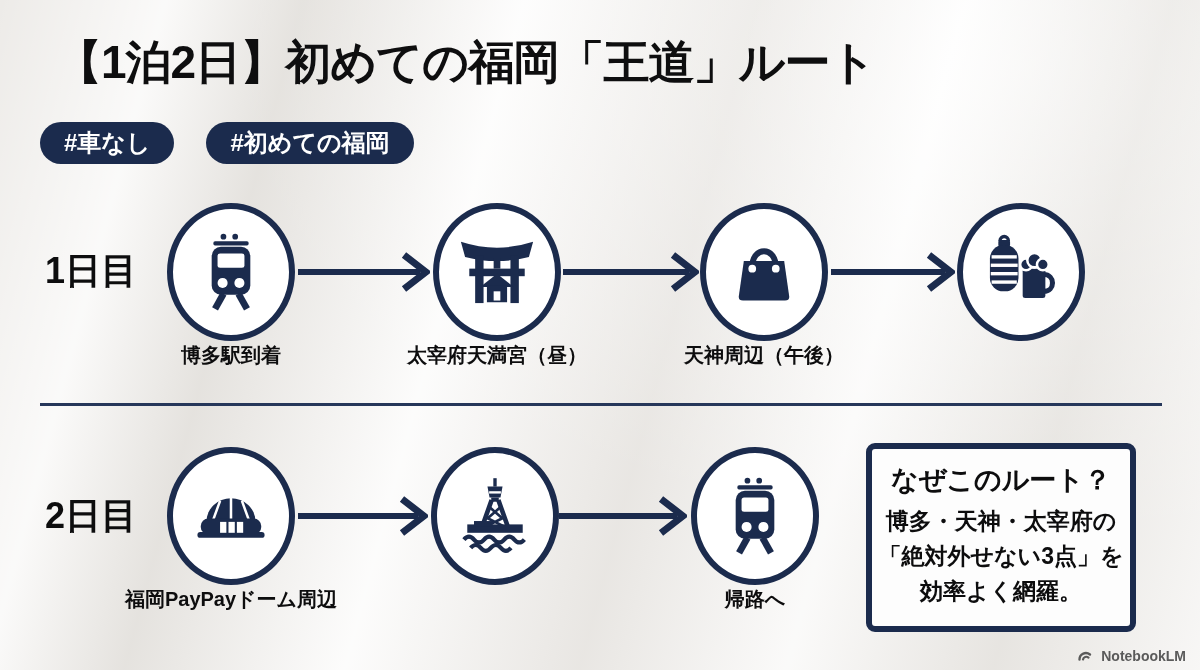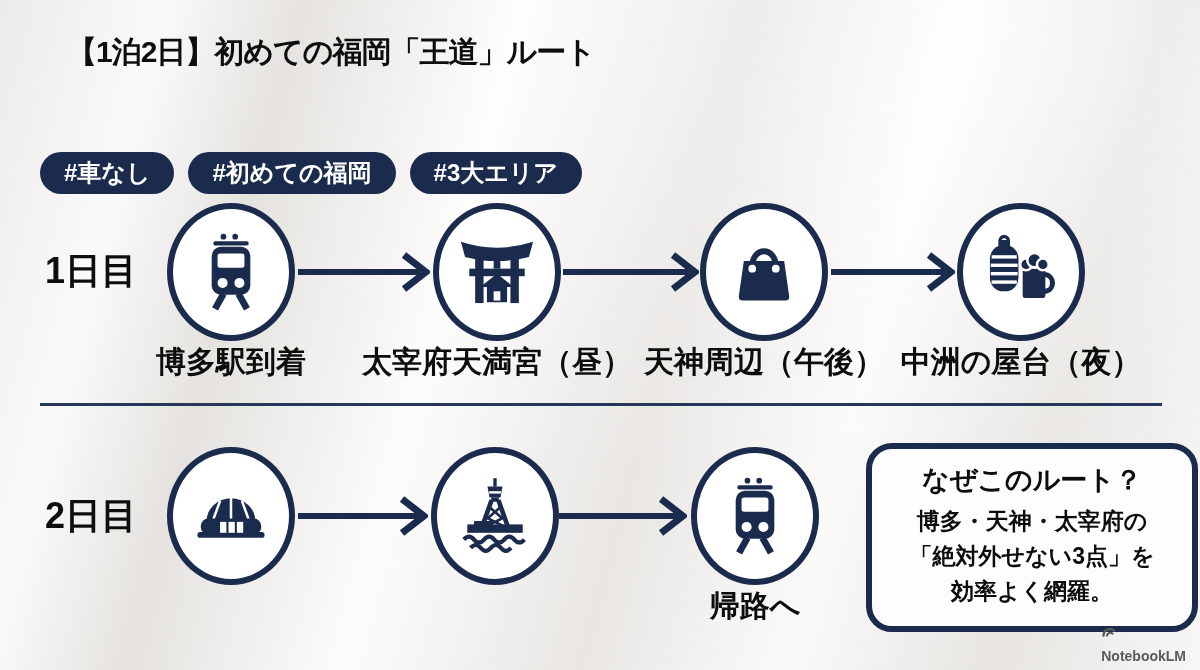--- a/index.html
+++ b/index.html
@@ -10,66 +10,65 @@
     background-image:
       linear-gradient(105deg,
         rgba(255,255,255,0) 0%, rgba(255,255,255,.75) 12%,
         rgba(219,216,211,.45) 22%, rgba(255,255,255,.85) 38%,
         rgba(226,223,219,.40) 55%, rgba(255,255,255,.75) 70%,
         rgba(221,218,213,.38) 85%, rgba(255,255,255,.6) 100%),
       radial-gradient(ellipse at 85% 10%, rgba(255,255,255,.9), rgba(255,255,255,0) 55%);
   }
   .abs{position:absolute;}
   .title{
-    left:67px;top:32px;font-size:30px;font-weight:900;color:#0e0e0f;
+    left:56px;top:32px;font-size:46px;font-weight:900;color:#0e0e0f;
     letter-spacing:-1px;white-space:nowrap;text-align:right;
   }
-  .tags{left:40px;top:122px;display:flex;gap:14px;margin-top:30px;}
+  .tags{left:40px;top:122px;display:flex;gap:32px;}
   .tag{
     background:#1b2b4d;color:#fff;font-size:24px;font-weight:700;
     padding:4px 24px;border-radius:21px;white-space:nowrap;line-height:1.4;
   }
   .day-label{font-size:36px;font-weight:900;color:#0d0d0e;white-space:nowrap;}
   .node{
     width:128px;height:138px;border:6px solid #1b2b4d;border-radius:50%;
     background:#ffffff;display:flex;align-items:center;justify-content:center;
     box-sizing:border-box;
   }
   .node svg{width:84px;height:84px;}
   .node-label{
-    width:320px;text-align:center;font-size:30px;font-weight:800;color:#0d0d0e;
+    width:320px;text-align:center;font-size:20px;font-weight:800;color:#0d0d0e;
     white-space:nowrap;
   }
   .divider{left:40px;top:403px;width:1122px;height:3px;background:#26375a;}
   .callout{
-    left:866px;top:443px;width:332px;height:189px;background:#fdfdfd;
-    border:6px solid #1b2b4d;border-radius:26px;box-sizing:border-box;
+    left:866px;top:443px;width:270px;height:189px;background:#fdfdfd;
+    border:6px solid #1b2b4d;border-radius:9px;box-sizing:border-box;
     text-align:center;color:#0d0d0e;
   }
   .callout-title{font-size:27px;font-weight:900;margin-top:13px;}
   .callout-line{font-size:23px;font-weight:800;line-height:35px;}
   .callout-body{margin-top:6px;}
   .watermark{
     right:14px;bottom:6px;display:flex;align-items:flex-start;gap:8px;
-    color:#5a5a5a;font-size:14px;font-weight:600;flex-direction:column;
+    color:#5a5a5a;font-size:14px;font-weight:600;
   }
   .navy{fill:#1b2b4d;}
   .wht{fill:#ffffff;}
 </style>
 </head>
 <body>
 
 <div class="stage">
 
   <div class="abs title">【1泊2日】初めての福岡「王道」ルート</div>
 
   <div class="abs tags">
     <div class="tag">#車なし</div>
     <div class="tag">#初めての福岡</div>
-    <div class="tag">#3大エリア</div>
   </div>
 
   <div class="abs day-label" style="left:45px;top:247px">1日目</div>
 
   <div class="abs node" style="left:167px;top:203px">
     <svg viewBox="0 0 100 100">
       <circle class="navy" cx="41" cy="8" r="3.4"></circle>
         <circle class="navy" cx="55" cy="8" r="3.4"></circle>
       <rect class="navy" x="29" y="13.5" width="42" height="5" rx="2"></rect>
       <rect class="navy" x="27" y="20" width="46" height="57" rx="11"></rect>
@@ -129,21 +128,20 @@
     <path d="M110 5 L132 22 L110 39" stroke="#1b2b4d" stroke-width="7" fill="none"></path>
   </svg>
   <svg class="abs" style="left:831px;top:250px" width="124" height="44">
     <path d="M0 22 H114" stroke="#1b2b4d" stroke-width="6" fill="none"></path>
     <path d="M98 5 L120 22 L98 39" stroke="#1b2b4d" stroke-width="7" fill="none"></path>
   </svg>
 
   <div class="abs node-label" style="left:71px;top:342px">博多駅到着</div>
   <div class="abs node-label" style="left:604px;top:342px">天神周辺（午後）</div>
   <div class="abs node-label" style="left:337px;top:342px">太宰府天満宮（昼）</div>
-  <div class="abs node-label" style="left:861px;top:342px">中洲の屋台（夜）</div>
 
   <div class="abs divider"></div>
 
   <div class="abs day-label" style="left:45px;top:492px">2日目</div>
 
   <div class="abs node" style="left:167px;top:447px">
     <svg viewBox="0 0 100 100">
       <path class="navy" d="M21 56 A29 27 0 0 1 79 56 Z"></path>
       <path d="M50 28 L50 54 M37 32 L29 54 M63 32 L71 54" stroke="#ffffff" stroke-width="3" fill="none"></path>
       <rect class="navy" x="14" y="53" width="72" height="19" rx="9"></rect>
@@ -185,20 +183,21 @@
 
   <svg class="abs" style="left:298px;top:494px" width="130" height="44">
     <path d="M0 22 H120" stroke="#1b2b4d" stroke-width="6" fill="none"></path>
     <path d="M104 5 L126 22 L104 39" stroke="#1b2b4d" stroke-width="7" fill="none"></path>
   </svg>
   <svg class="abs" style="left:559px;top:494px" width="128" height="44">
     <path d="M0 22 H118" stroke="#1b2b4d" stroke-width="6" fill="none"></path>
     <path d="M102 5 L124 22 L102 39" stroke="#1b2b4d" stroke-width="7" fill="none"></path>
   </svg>
 
+  <div class="abs node-label" style="left:71px;top:586px">福岡PayPayドーム周辺</div>
   <div class="abs node-label" style="left:595px;top:586px">帰路へ</div>
 
   <div class="abs callout">
     <div class="callout-title">なぜこのルート？</div>
     <div class="callout-body">
       <div class="callout-line">博多・天神・太宰府の</div>
       <div class="callout-line">「絶対外せない3点」を</div>
       <div class="callout-line">効率よく網羅。</div>
     </div>
   </div>

